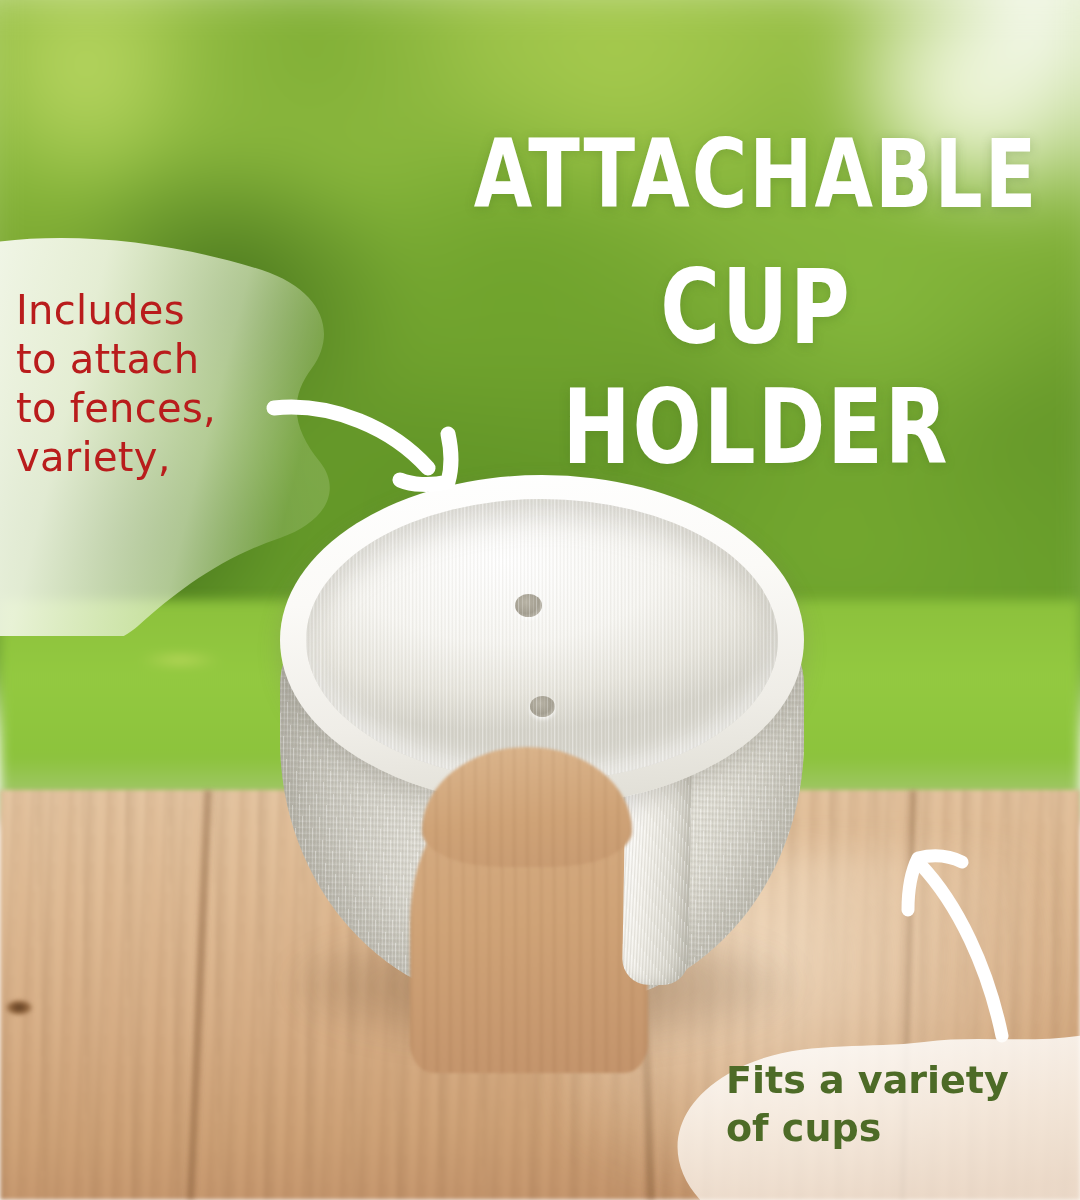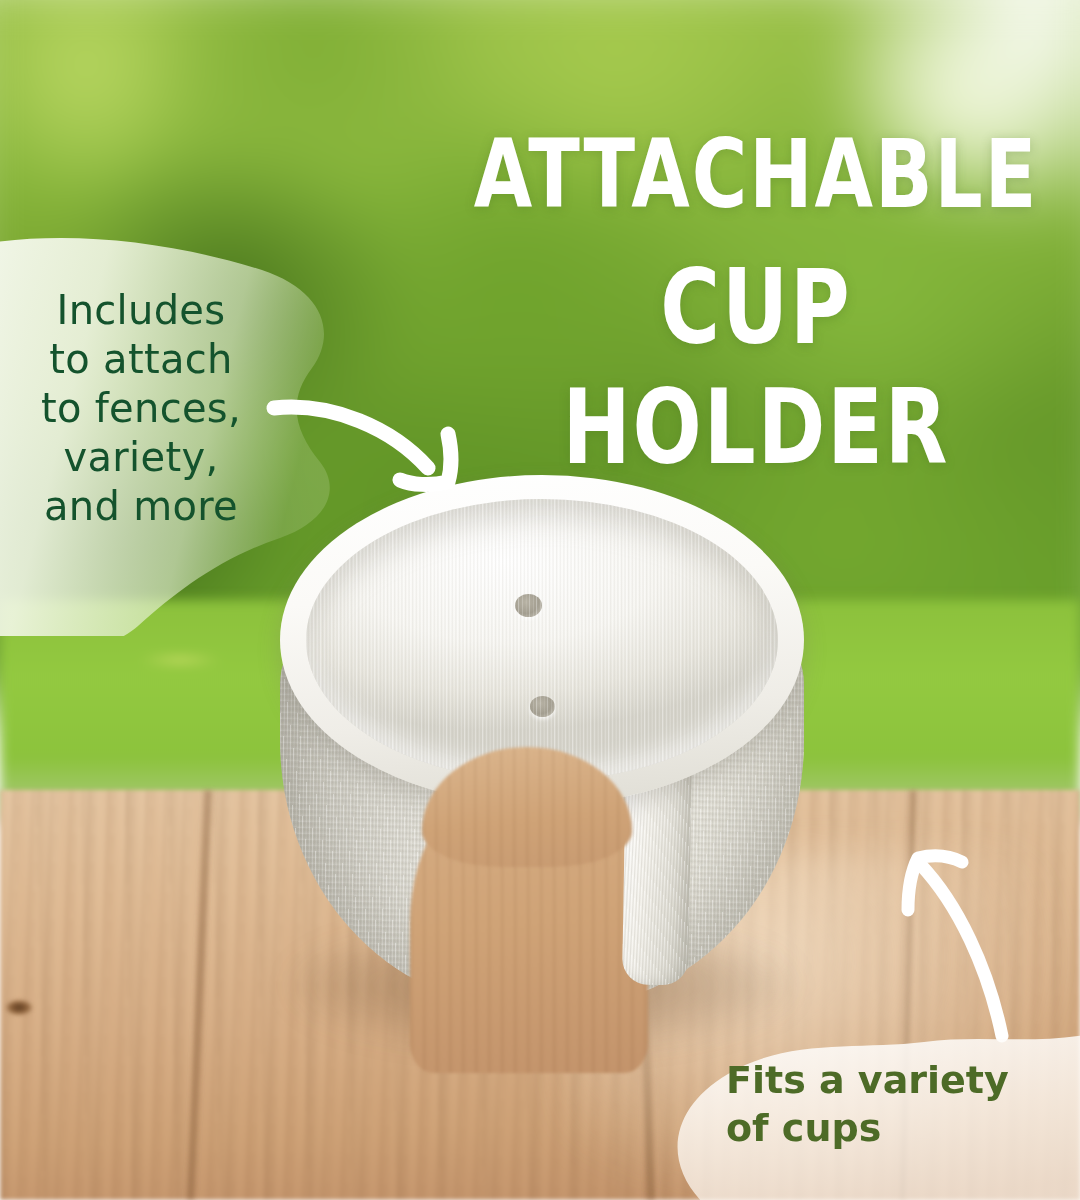--- a/index.html
+++ b/index.html
@@ -155,25 +155,24 @@
   .arrow{position:absolute;}
   .arrow svg{display:block;}
 
   
   .blob-left{
     position:absolute;left:-30px;top:236px;width:360px;height:400px;
   }
   .blob-left svg{display:block;}
   .callout-left-text{
     position:absolute;left:16px;top:286px;width:250px;
-    color:#14532d;
+    color:#b91c1c;
     font-family:"DejaVu Sans",sans-serif;
     font-size:40px;line-height:49px;font-weight:400;
     letter-spacing:.3px;
-    text-align:center;
   }
   .callout-left-text div{white-space:nowrap;}
 
   .blob-right{
     position:absolute;left:608px;top:1012px;width:480px;height:192px;
   }
   .blob-right svg{display:block;}
   .callout-right-text{
     position:absolute;left:726px;top:1056px;width:350px;
     color:#4d6b27;
@@ -245,21 +244,20 @@
                C 250 322 206 356 168 390 C 130 424 54 418 8 392
                C -34 368 -58 318 -60 258 Z" fill="url(#blobGradL)"></path>
     </svg>
   </div>
 
   <div class="callout-left-text">
     <div>Includes</div>
     <div>to attach</div>
     <div>to fences,</div>
     <div>variety,</div>
-    <div>and more</div>
   </div>
 
   <div class="arrow" style="left:252px;top:372px;">
     <svg width="250" height="140" viewBox="0 0 250 140" xmlns="http://www.w3.org/2000/svg">
       <path d="M 22 36 C 80 30 140 56 176 96" stroke="#ffffff" stroke-width="15" stroke-linecap="round" fill="none"></path>
       <path d="M 196 62 C 200 80 200 96 196 110 C 178 114 160 113 148 108" stroke="#ffffff" stroke-width="15" stroke-linecap="round" stroke-linejoin="round" fill="none"></path>
     </svg>
   </div>
 
   <div class="arrow" style="left:880px;top:832px;">

